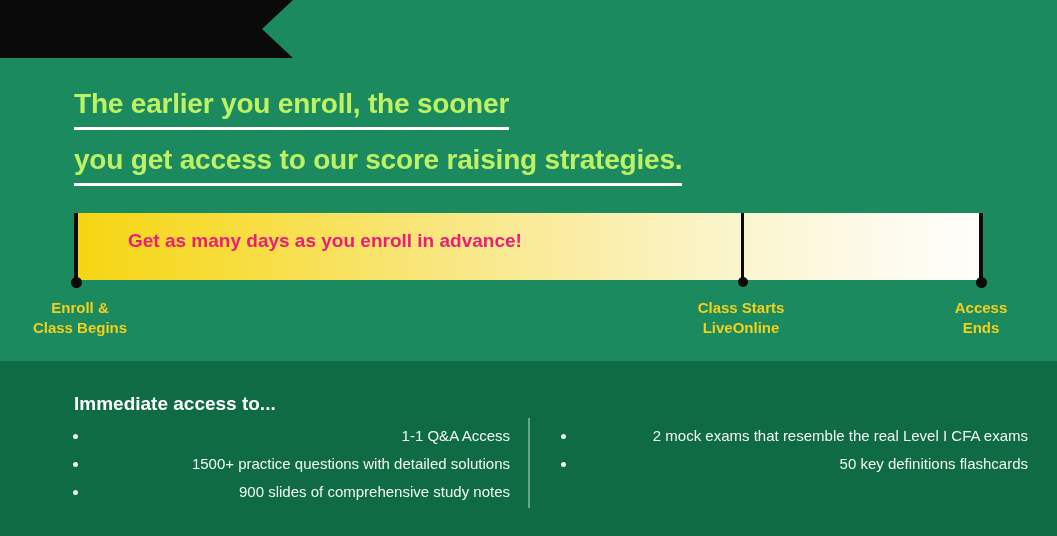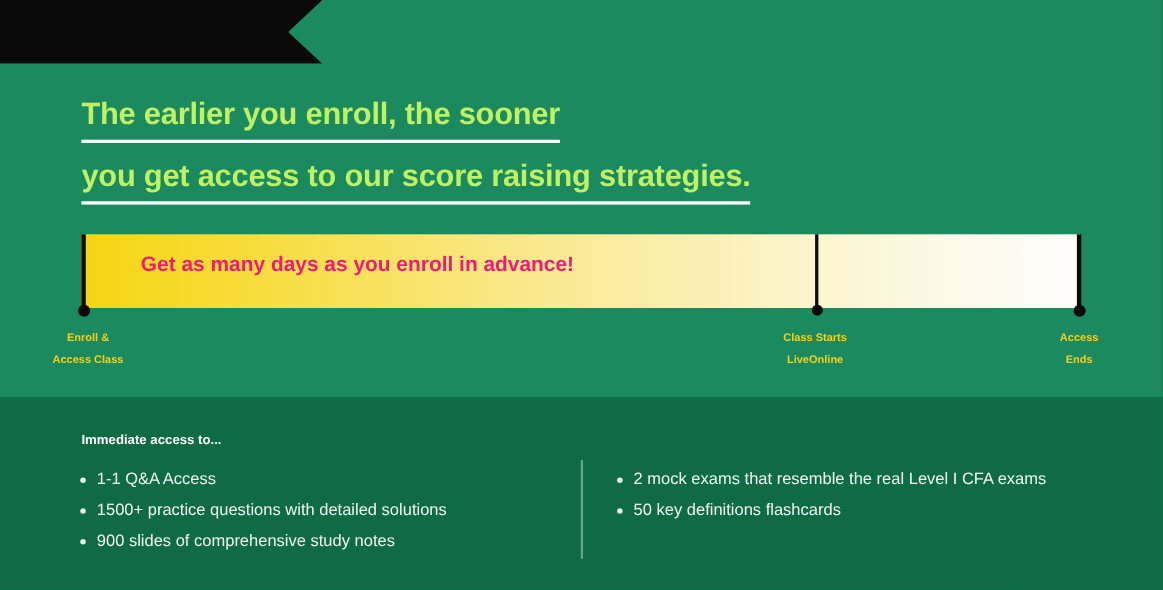--- a/index.html
+++ b/index.html
@@ -155,51 +155,52 @@
   .tick-start .dot  { left: 0; top: 64px; width: 11px; height: 11px; }
   .tick-mid   .stem { left: 3px; width: 3px; height: 71px; }
   .tick-mid   .dot  { left: 0; top: 64px; width: 10px; height: 10px; }
   .tick-end   .stem { left: 3px; width: 4px; height: 71px; }
   .tick-end   .dot  { left: 0; top: 64px; width: 11px; height: 11px; }
 
   
   .milestone {
     position: absolute;
     color: #f2d01c;
-    font-size: 10px;
+    font-size: 15px;
     font-weight: bold;
     line-height: 20px;
     text-align: center;
     white-space: nowrap;
     z-index: 4;
   }
   .m-start { left: 0; top: 298px; width: 160px; }
   .m-mid   { left: 641px; top: 298px; width: 200px; }
   .m-end   { left: 902px; top: 298px; width: 158px; }
 
   
   .access-title {
     position: absolute;
     left: 74px;
     top: 393px;
-    font-size: 12px;
+    font-size: 19px;
     font-weight: bold;
     color: #ffffff;
     z-index: 3;
   }
   .bullet-col {
     position: absolute;
     z-index: 3;
   }
   .col-left  { left: 70px; top: 427px; width: 440px; }
   .col-right { left: 558px; top: 427px; width: 470px; }
   .bullet-list {
     list-style: none;
     margin: 0;
     padding: 0;
+    text-align: right;
   }
   .bullet-list li {
     position: relative;
     padding-left: 18px;
     margin-bottom: 10px;
     font-size: 15px;
     line-height: 18px;
     color: #f2f6f3;
     white-space: nowrap;
   }
@@ -257,21 +258,21 @@
     <div class="stem"></div>
     <div class="dot"></div>
   </div>
   <div class="tick tick-end" style="left: 976px; top: 213px;">
     <div class="stem"></div>
     <div class="dot"></div>
   </div>
 
   <div class="milestone m-start">
     <div>Enroll &amp;</div>
-    <div>Access Class</div>
+    <div>Class Begins</div>
   </div>
   <div class="milestone m-mid">
     <div>Class Starts</div>
     <div>LiveOnline</div>
   </div>
   <div class="milestone m-end">
     <div>Access</div>
     <div>Ends</div>
   </div>
 

